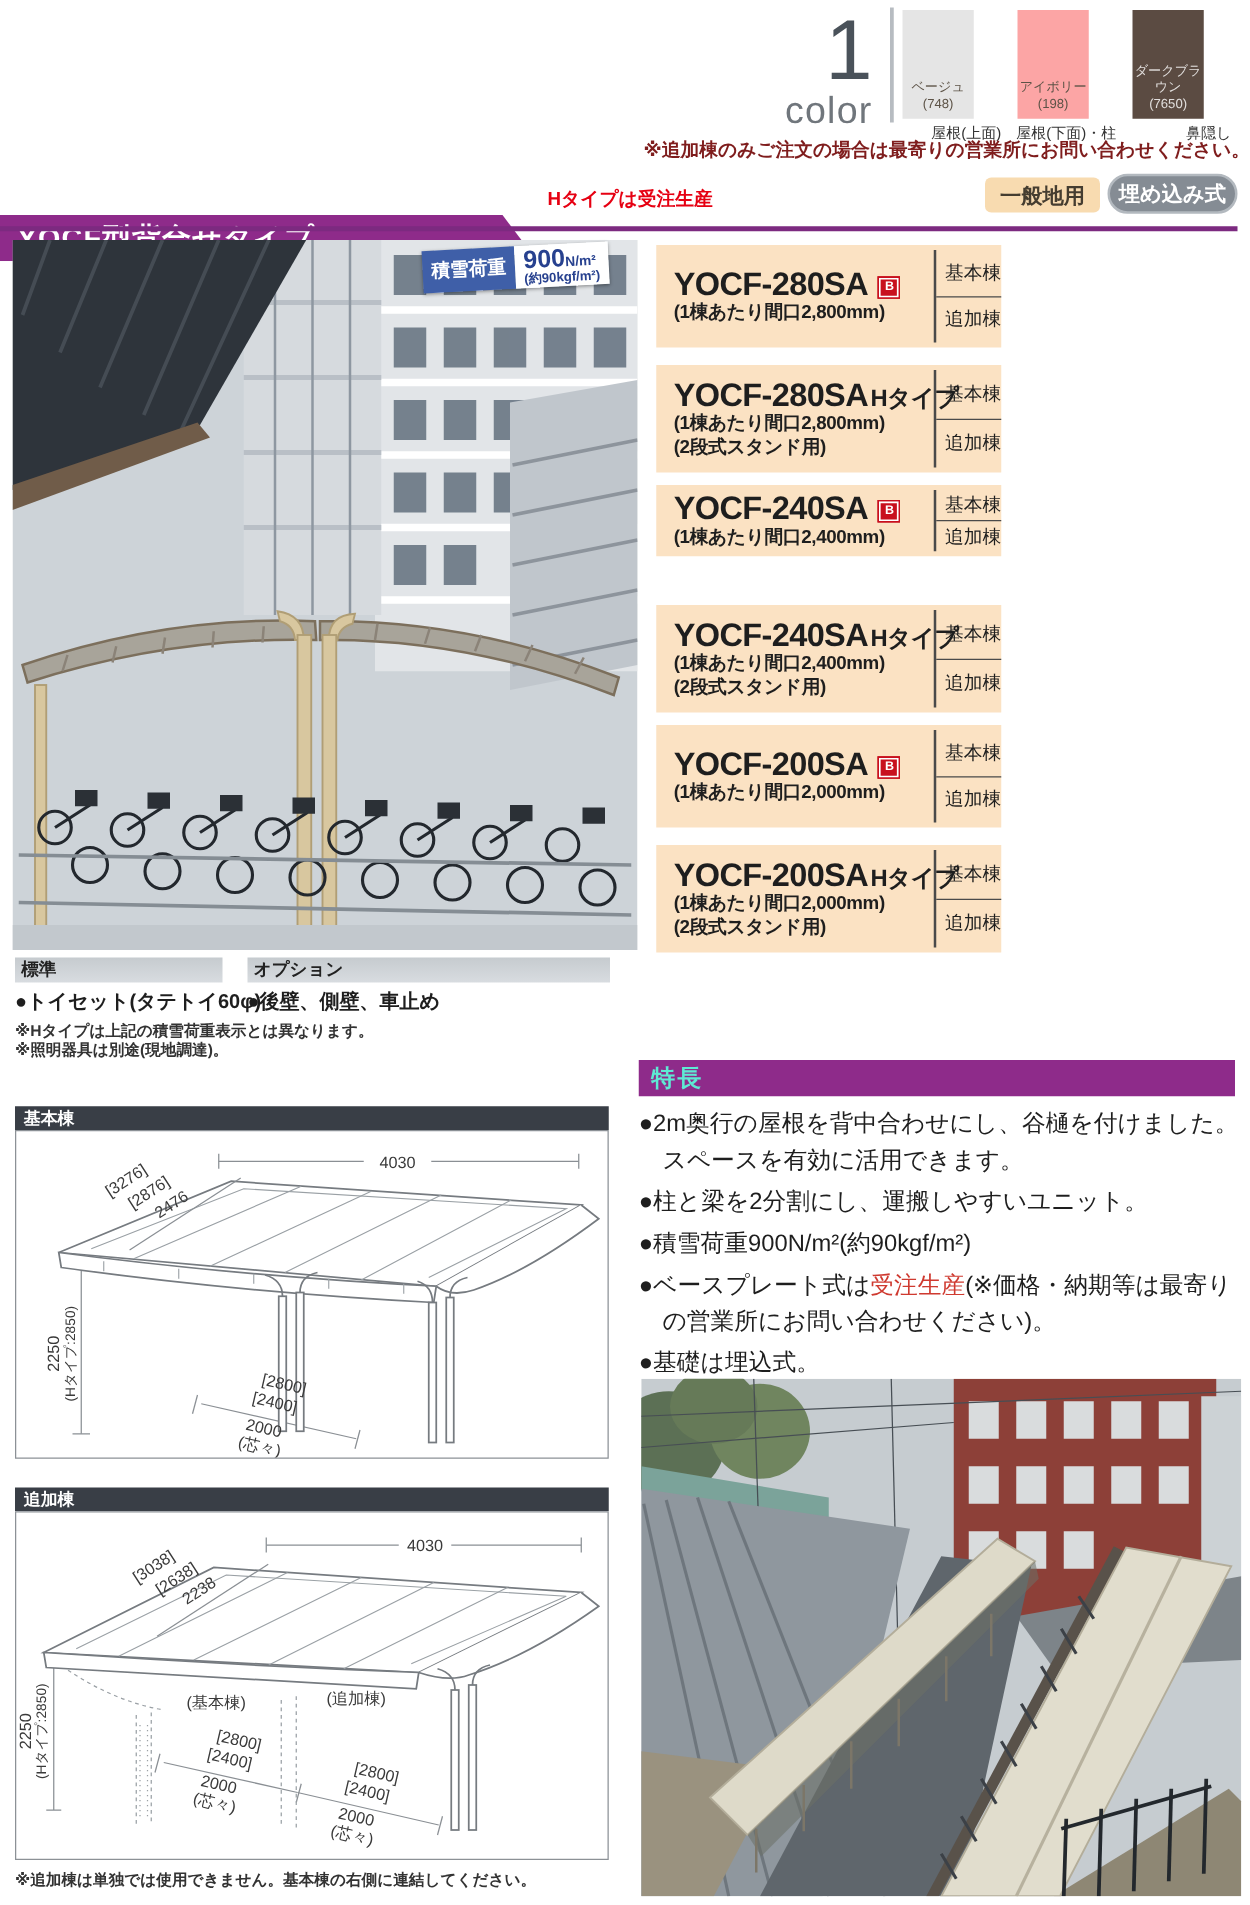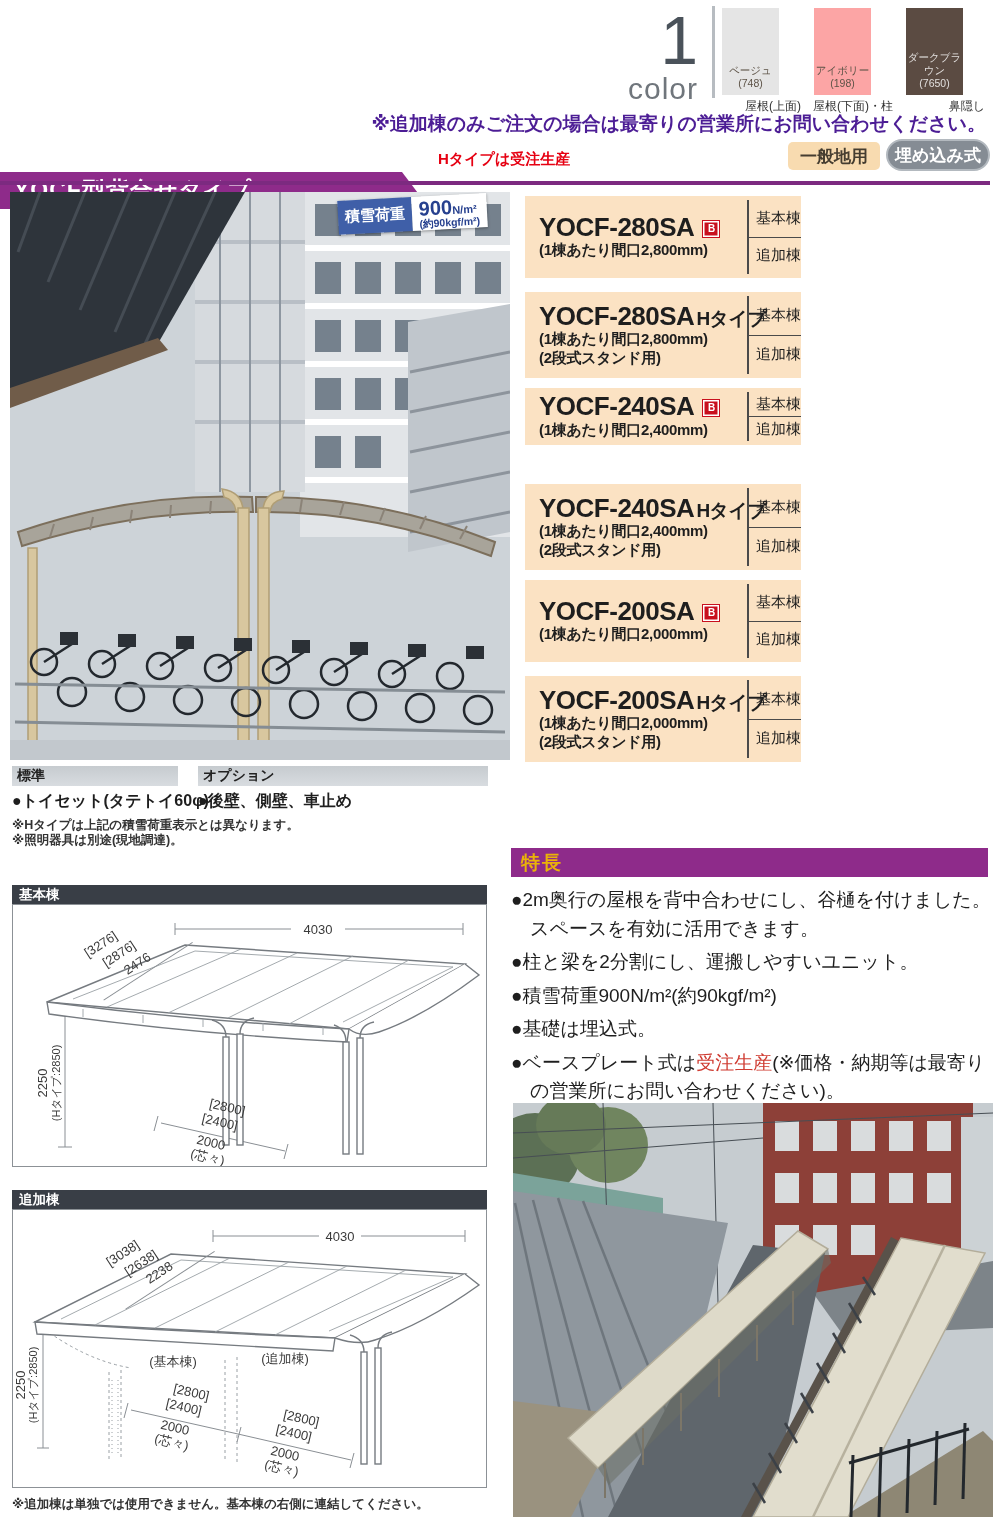--- a/index.html
+++ b/index.html
@@ -9,21 +9,21 @@
   
   .count-block{position:absolute;left:590px;top:6px;width:108px;text-align:right;line-height:1;}
   .count-num{font-size:68px;color:#4a525a;}
   .count-word{font-size:30px;color:#70767c;margin-top:0px;letter-spacing:1px;}
   .sw-divider{position:absolute;left:712px;top:6px;width:3px;height:92px;background:#b7bcc1;}
   .swatch{position:absolute;top:8px;width:57px;height:87px;display:flex;flex-direction:column;
           justify-content:flex-end;align-items:center;padding-bottom:5px;box-sizing:border-box;
           font-size:10.5px;line-height:1.25;text-align:center;color:#5d5347;}
   .swatch.dark{color:rgba(255,255,255,.82);}
   .sw-usage{position:absolute;top:98px;width:100px;text-align:right;font-size:12px;color:#333;}
-  .top-note{position:absolute;top:111px;right:14px;font-size:19px;font-weight:bold;color:#4c1d95;}
+  .top-note{position:absolute;top:111px;right:0;font-size:15px;font-weight:bold;color:#7f1d1d;}
 
   
   .header-bar{position:absolute;left:0;top:140px;width:432px;height:37px;background:#8e2b8a;
               clip-path:polygon(0 0,402px 0,430px 100%,0 100%);color:#fff;font-size:23px;
               font-weight:bold;letter-spacing:1px;display:flex;align-items:center;padding-left:14px;box-sizing:border-box;margin-top:32px;}
   .prod-note{position:absolute;left:438px;top:150px;font-size:15px;font-weight:bold;color:#e60012;}
   .badge-tan{position:absolute;left:788px;top:142px;width:92px;height:28px;background:#f8dbb0;
              border-radius:5px;display:flex;align-items:center;justify-content:center;
              font-size:17px;font-weight:bold;color:#453d30;}
   .badge-gray{position:absolute;left:886px;top:139px;width:104px;height:32px;background:#858c94;
@@ -58,21 +58,21 @@
   .card-cell.first{border-bottom:1px solid #4a4a4a;}
 
   
   .sec-bar{position:absolute;height:20px;background:linear-gradient(#c6cbcf,#d8dce0);
            font-size:14px;font-weight:bold;color:#222;display:flex;align-items:center;padding-left:5px;box-sizing:border-box;}
   .sec-item{position:absolute;font-size:16px;font-weight:bold;color:#1e1e1e;}
   .small-note{position:absolute;font-size:12.5px;font-weight:bold;color:#333;}
 
   
   .features-bar{position:absolute;left:511px;top:848px;width:477px;height:29px;background:#8e2b8a;
-                color:#eab308;font-size:19px;font-weight:bold;display:flex;align-items:center;
+                color:#5eead4;font-size:19px;font-weight:bold;display:flex;align-items:center;
                 padding-left:10px;box-sizing:border-box;letter-spacing:2px;}
   .features-list{position:absolute;left:511px;top:886px;width:484px;font-size:19px;color:#1e1e1e;line-height:1.5;}
   .feat-item{text-indent:-19px;padding-left:19px;margin-bottom:5px;}
   .feat-red{color:#cf3a30;}
 
   
   .diag-bar{position:absolute;left:12px;width:475px;height:19px;background:#393e46;color:#fff;
             font-size:13.5px;font-weight:bold;display:flex;align-items:center;padding-left:7px;box-sizing:border-box;}
   .diag-box{position:absolute;left:12px;width:475px;background:#fff;border:1px solid #8c9196;box-sizing:border-box;}
   .diag-box svg{display:block;}
@@ -291,22 +291,22 @@
   <div class="sec-item" style="left:12px;top:791px">●トイセット(タテトイ60φ)</div>
   <div class="sec-item" style="left:198px;top:791px">●後壁、側壁、車止め</div>
   <div class="small-note" style="left:12px;top:817px">※Hタイプは上記の積雪荷重表示とは異なります。</div>
   <div class="small-note" style="left:12px;top:832px">※照明器具は別途(現地調達)。</div>
 
   <div class="features-bar">特長</div>
   <div class="features-list">
     <div class="feat-item">●2m奥行の屋根を背中合わせにし、谷樋を付けました。スペースを有効に活用できます。</div>
     <div class="feat-item">●柱と梁を2分割にし、運搬しやすいユニット。</div>
     <div class="feat-item">●積雪荷重900N/m²(約90kgf/m²)</div>
+    <div class="feat-item"><span>●ベースプレート式は</span><span class="feat-red">受注生産</span><span>(※価格・納期等は最寄りの営業所にお問い合わせください)。</span></div>
     <div class="feat-item">●基礎は埋込式。</div>
-    <div class="feat-item"><span>●ベースプレート式は</span><span class="feat-red">受注生産</span><span>(※価格・納期等は最寄りの営業所にお問い合わせください)。</span></div>
   </div>
 
   <div class="diag-bar" style="top:885px">基本棟</div>
   <div class="diag-box" style="top:904px;height:263px">
     <svg width="473" height="261" viewBox="0 0 473 261">
       <g stroke="#8a8f94" stroke-width="1" fill="none">
         <line x1="162" y1="24" x2="278" y2="24"></line>
           <line x1="332" y1="24" x2="450" y2="24"></line>
         <line x1="162" y1="18" x2="162" y2="30"></line>
           <line x1="450" y1="18" x2="450" y2="30"></line>

